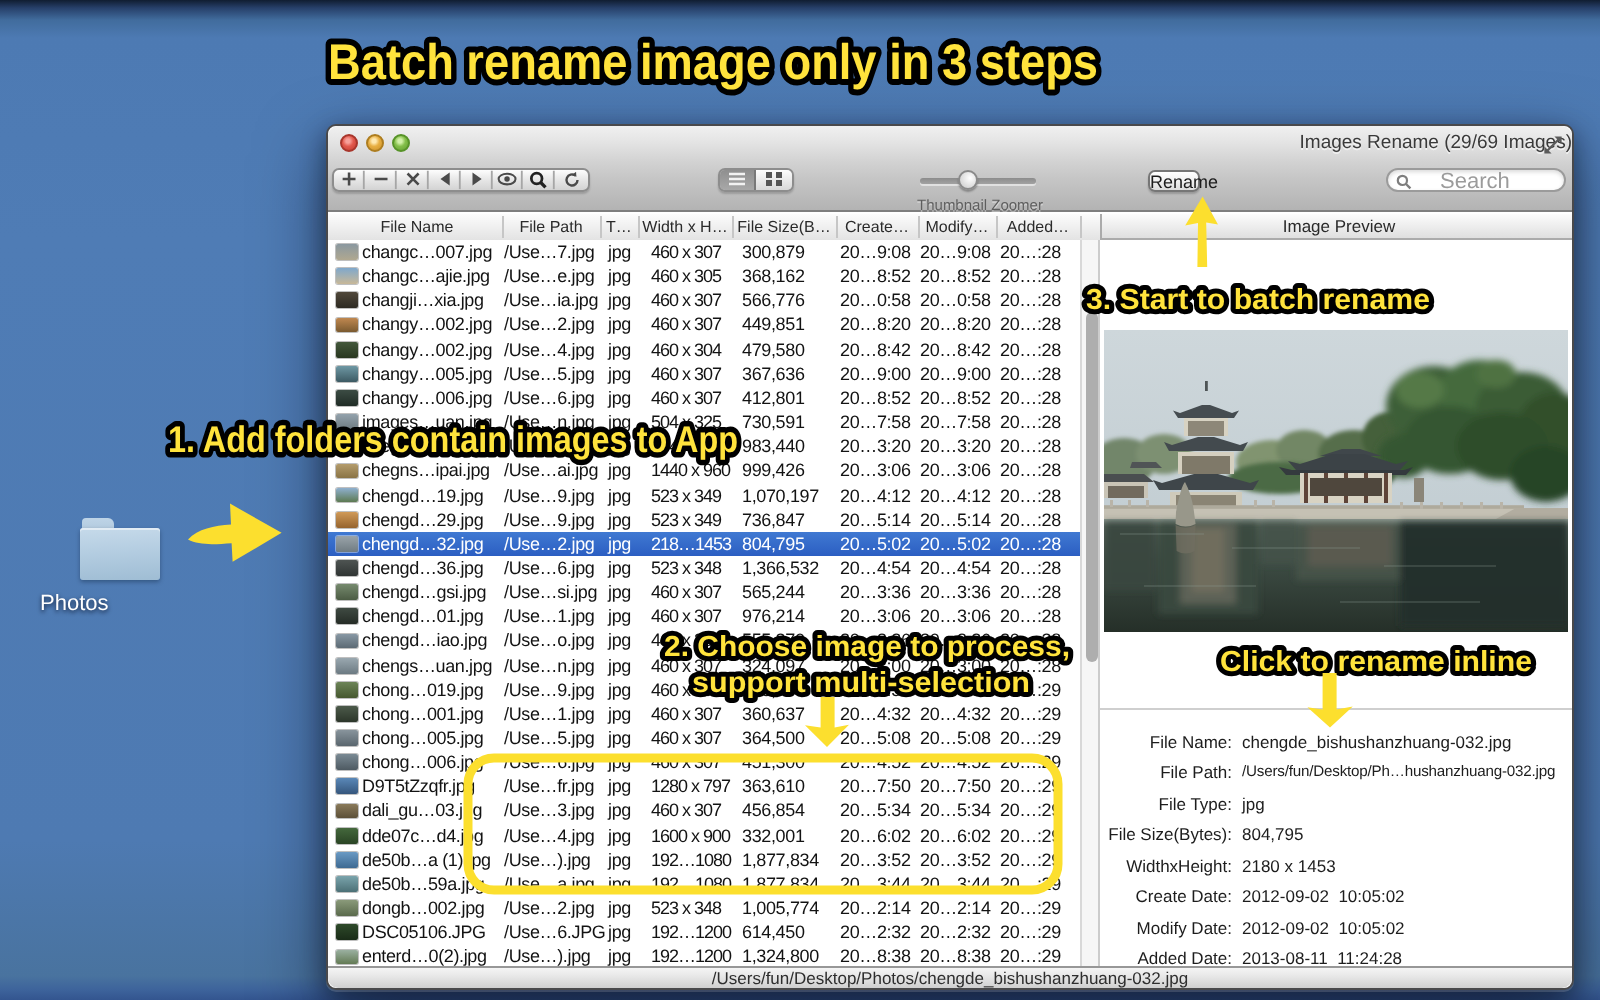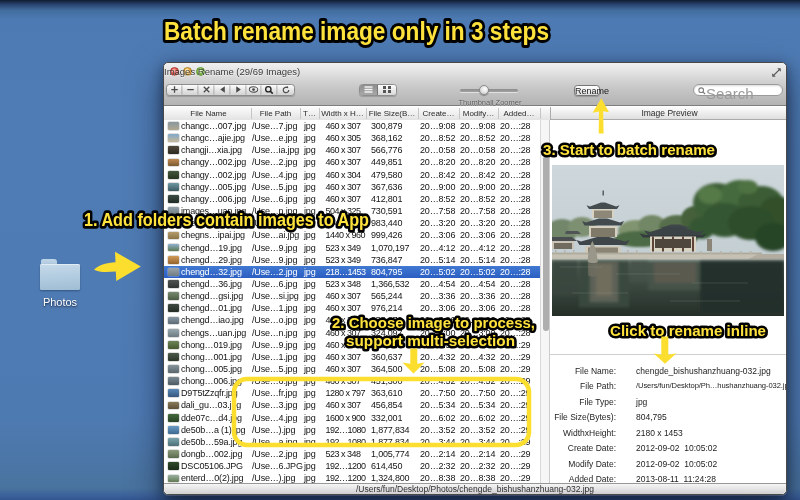--- a/index.html
+++ b/index.html
@@ -5,61 +5,61 @@
 body{position:relative;font-family:"Liberation Sans",sans-serif;
 background:linear-gradient(180deg,#101d31 0px,#27406a 4px,#416c9d 10px,#4d7ab3 19px,#4f7cb5 120px,#4e7ab2 420px,#49739f 488px,#3d639b 495px,#33558f 500px)}
 .win{position:absolute;left:163px;top:62px;width:624px;height:433px;border-radius:5px;background:#fff;
 box-shadow:0 1px 0 rgba(255,255,255,.15),0 14px 34px rgba(5,10,25,.55),0 4px 12px rgba(5,10,25,.45);overflow:hidden;border:1px solid #49494b}
 .tbar{position:absolute;left:0;top:0;width:100%;height:43px;
 background:linear-gradient(180deg,#f0f0f0 0,#e4e4e4 8px,#d2d2d2 18px,#c6c6c6 26px,#b3b3b3 42px);border-bottom:1px solid #7e7e7e;border-radius:5px 5px 0 0}
 .tl{position:absolute;top:4px;width:9px;height:9px;border-radius:50%}
 .tl.r{left:6px;background:radial-gradient(circle at 3px 2.5px,#f7a09a 0 1px,#e25a4e 45%,#c03a30 100%);border:.5px solid #a8362c}
 .tl.y{left:19px;background:radial-gradient(circle at 3px 2.5px,#ffe9b0 0 1px,#e8af42 45%,#c98f28 100%);border:.5px solid #ad7d20}
 .tl.g{left:32px;background:radial-gradient(circle at 3px 2.5px,#d2f0a8 0 1px,#84bf4a 45%,#5f9c2e 100%);border:.5px solid #579328}
-.wt{position:absolute;top:3px;left:0;width:100%;text-align:left;font-size:9.5px;color:#3a3a3a;text-shadow:0 1px 0 rgba(255,255,255,.6)}
+.wt{position:absolute;top:3px;left:0;width:100%;text-align:right;font-size:9.5px;color:#3a3a3a;text-shadow:0 1px 0 rgba(255,255,255,.6)}
 .seg{position:absolute;left:2px;top:21px;height:11.5px;display:flex;border:1px solid #8d8d8d;border-radius:3.5px;background:linear-gradient(#fdfdfd,#e8e8e8 45%,#d3d3d3);box-shadow:0 1px 1px rgba(0,0,0,.18)}
 .seg b{width:15.9px;height:100%;transform:scale(0.92);border-right:1px solid #a6a6a6;display:flex;align-items:center;justify-content:center}
 .seg b:last-child{border-right:none}
 .vt{position:absolute;left:195px;top:21px;height:11.5px;display:flex;border:1px solid #8d8d8d;border-radius:3.5px;overflow:hidden;box-shadow:0 1px 1px rgba(0,0,0,.18)}
 .vt b{width:18px;height:100%;display:flex;align-items:center;justify-content:center}
 .vt b.on{background:linear-gradient(#8f8f8f,#a8a8a8);border-right:1px solid #787878}
 .vt b.off{background:linear-gradient(#fdfdfd,#d8d8d8)}
 .sldw{position:absolute;left:296px;top:21px;width:58px;height:13px}
 .sldt{position:absolute;left:0;top:5px;width:58px;height:3px;border-radius:2px;background:linear-gradient(#8c8c8c,#a2a2a2);box-shadow:0 1px 0 rgba(255,255,255,.5)}
 .knob{position:absolute;left:19px;top:1px;width:10px;height:10px;border-radius:50%;background:radial-gradient(circle at 5px 3px,#ffffff,#d8d8d8 70%,#bcbcbc);border:.5px solid #8a8a8a;box-shadow:0 1px 1px rgba(0,0,0,.3)}
 .sldl{position:absolute;left:246px;top:35px;width:160px;text-align:center;font-size:7.5px;color:#5e5e5e;text-shadow:0 1px 0 rgba(255,255,255,.4)}
 .ren{position:absolute;left:410px;top:21.5px;width:26px;height:11.5px;border:1px solid #767676;border-radius:3.5px;background:linear-gradient(#ffffff,#f2f2f2 45%,#dcdcdc);font-size:9px;color:#1c1c1c;text-align:left;line-height:11px;box-shadow:0 1px 1px rgba(0,0,0,.2)}
 .srch{position:absolute;left:529px;top:20.5px;width:90px;height:12px;border:1px solid #9b9b9b;border-radius:7px;background:#fff;box-shadow:inset 0 1px 2px rgba(0,0,0,.15)}
-.srch span{position:absolute;left:12px;top:0.5px;font-size:15px;color:#9b9b9b}
+.srch span{position:absolute;left:26px;top:0.5px;font-size:11px;color:#9b9b9b}
 .hdr{position:absolute;left:0;top:44px;width:100%;height:16px;background:linear-gradient(#fcfcfc,#efefef 45%,#dfdfdf);border-bottom:1px solid #ababab;font-size:8px;color:#2a2a2a}
 .hdr span{position:absolute;top:1px;line-height:11px;white-space:nowrap}
 .hc{text-align:center}
 .hsep{position:absolute;top:1px;height:11px;width:1px;background:#c6c6c6}
 .tbl{position:absolute;left:0;top:57px;width:376px;height:365px;background:#fff;overflow:hidden}
 .row{position:absolute;left:0;width:376px;height:12.15px;font-size:9px;color:#131313;letter-spacing:-0.18px}
 .row span{position:absolute;top:0;line-height:12.5px;white-space:nowrap}
 .row.sel{background:linear-gradient(#4079d2,#2b5ec2);color:#fff}
 .row.sel .tb{box-shadow:0 0 0 .5px rgba(255,255,255,.4)}
 .tb{position:absolute;left:4px;top:2.2px;width:11px;height:7.8px;border-radius:1px;box-shadow:0 0 0 .5px rgba(0,0,0,.25)}
 .cn{left:17px}.cp{left:88px}.ct{left:140px}.cd{left:161.5px;letter-spacing:-0.5px}.cs{left:207px}.cc{left:256px}.cm{left:296px}.ca{left:336px}
 .sb{position:absolute;left:376px;top:57px;width:10px;height:365px;background:#f6f6f6;border-left:1px solid #d8d8d8;border-right:1px solid #ccc}
 .sbt{position:absolute;left:1.5px;top:36px;width:6px;height:175px;border-radius:3.5px;background:#aeaeae}
 .prev{position:absolute;left:386px;top:57px;width:238px;height:365px;background:#fff}
 .phdr{position:absolute;left:386px;top:44px;width:238px;height:13px;background:linear-gradient(#fcfcfc,#efefef 45%,#dfdfdf);border-bottom:1px solid #ababab;border-left:1px solid #ababab;font-size:8.5px;color:#2a2a2a;text-align:center;line-height:12px}
 .photo{position:absolute;left:2px;top:45px;width:232px;height:151px}
 .dsep{position:absolute;left:0;top:234px;width:238px;height:1px;background:#cfcfcf}
 .dl{position:absolute;left:0;width:238px;height:12px;font-size:8.5px;color:#1d1d1d}
 .dlab{position:absolute;right:172px;top:0;white-space:nowrap}
-.dval{position:absolute;left:86px;top:0;white-space:nowrap}
+.dval{position:absolute;left:71px;top:0;white-space:nowrap}
 .stat{position:absolute;left:0;bottom:0;width:100%;height:11.5px;background:linear-gradient(#f5f5f5,#e6e6e6 45%,#cfcfcf);border-top:1px solid #979797;border-radius:0 0 5px 5px;text-align:center;font-size:8.5px;color:#2e2e2e;line-height:11px}
 .ann{position:absolute;left:0;top:0;width:800px;height:500px;pointer-events:none}
 .folder{position:absolute;left:40px;top:259px;width:40px;height:31px}
 .ftab{position:absolute;left:1px;top:0;width:16px;height:7px;border-radius:2px 3px 0 0;background:linear-gradient(#bed4e7,#b0c9dd)}
 .fbody{position:absolute;left:0;top:5px;width:40px;height:26px;border-radius:1.5px;background:linear-gradient(177deg,#c6daea 0%,#b4cde1 45%,#9fbdd4 100%);box-shadow:inset 0 1px 0 rgba(255,255,255,.5),0 1px 2px rgba(0,20,40,.35)}
-.flab{position:absolute;left:-20px;top:37px;width:80px;text-align:center;font-size:11px;color:#fff;text-shadow:0 1px 2px rgba(0,10,30,.8)}
+.flab{position:absolute;left:-20px;top:37px;width:80px;font-size:11px;color:#fff;text-shadow:0 1px 2px rgba(0,10,30,.8)}
 </style></head><body>
 <div class="win">
   <div class="tbar">
     <div class="tl r"></div>
       <div class="tl y"></div>
       <div class="tl g"></div>
     <div class="wt">Images Rename (29/69 Images)</div>
     <svg style="position:absolute;right:4px;top:4px" width="11" height="11" viewBox="0 0 11 11">
         <path d="M6.2 1.2 L9.8 1.2 L9.8 4.8 Z" fill="#5a5a5a"></path>
         <path d="M4.8 9.8 L1.2 9.8 L1.2 6.2 Z" fill="#5a5a5a"></path>

